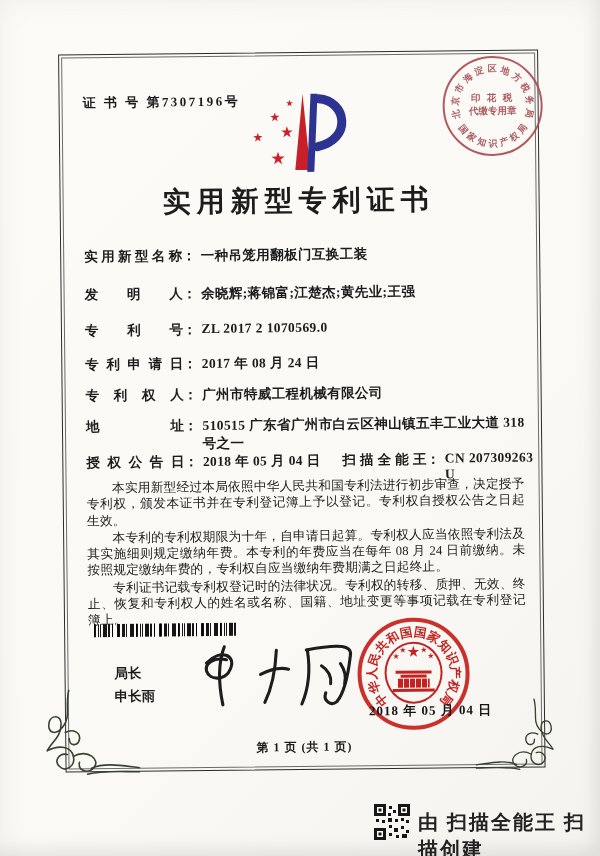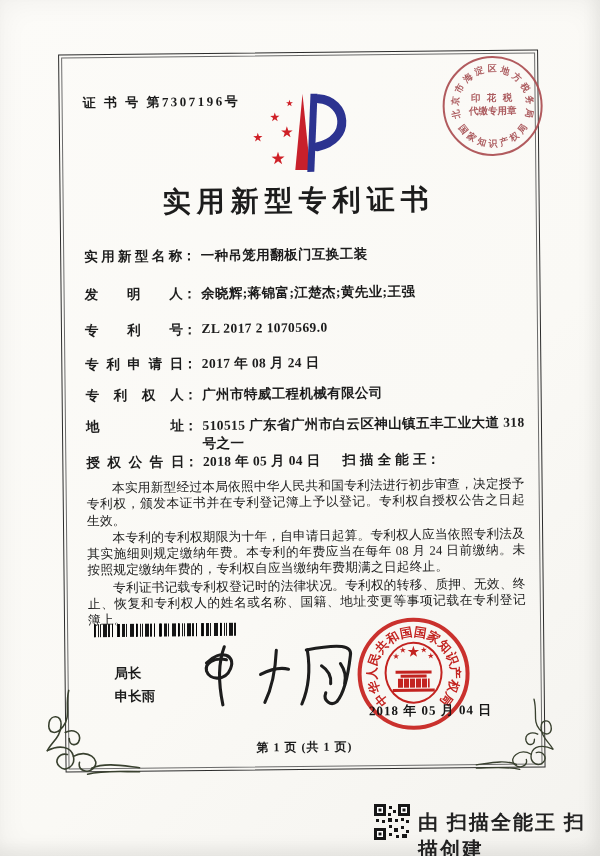--- a/index.html
+++ b/index.html
@@ -164,20 +164,21 @@
       <span class="fvalue">510515 广东省广州市白云区神山镇五丰工业大道 318 号之一</span>
     </div>
     <div class="frow half" style="top:452px">
       <span class="flabel">授权公告日</span>
         <span class="fcolon">：</span>
       <span class="fvalue">2018 年 05 月 04 日</span>
     </div>
     <div class="frow half" style="top:452px;left:342px;width:196px">
       <span class="flabel" style="width:84px">扫描全能王</span>
         <span class="fcolon">：</span>
+      <span class="fvalue">CN 207309263 U</span>
     </div>
 
     <div class="paras">
       <p>本实用新型经过本局依照中华人民共和国专利法进行初步审查，决定授予专利权，颁发本证书并在专利登记簿上予以登记。专利权自授权公告之日起生效。</p>
       <p>本专利的专利权期限为十年，自申请日起算。专利权人应当依照专利法及其实施细则规定缴纳年费。本专利的年费应当在每年 08 月 24 日前缴纳。未按照规定缴纳年费的，专利权自应当缴纳年费期满之日起终止。</p>
       <p>专利证书记载专利权登记时的法律状况。专利权的转移、质押、无效、终止、恢复和专利权人的姓名或名称、国籍、地址变更等事项记载在专利登记簿上。</p>
     </div>
 
     <div class="barcode"></div>
 

